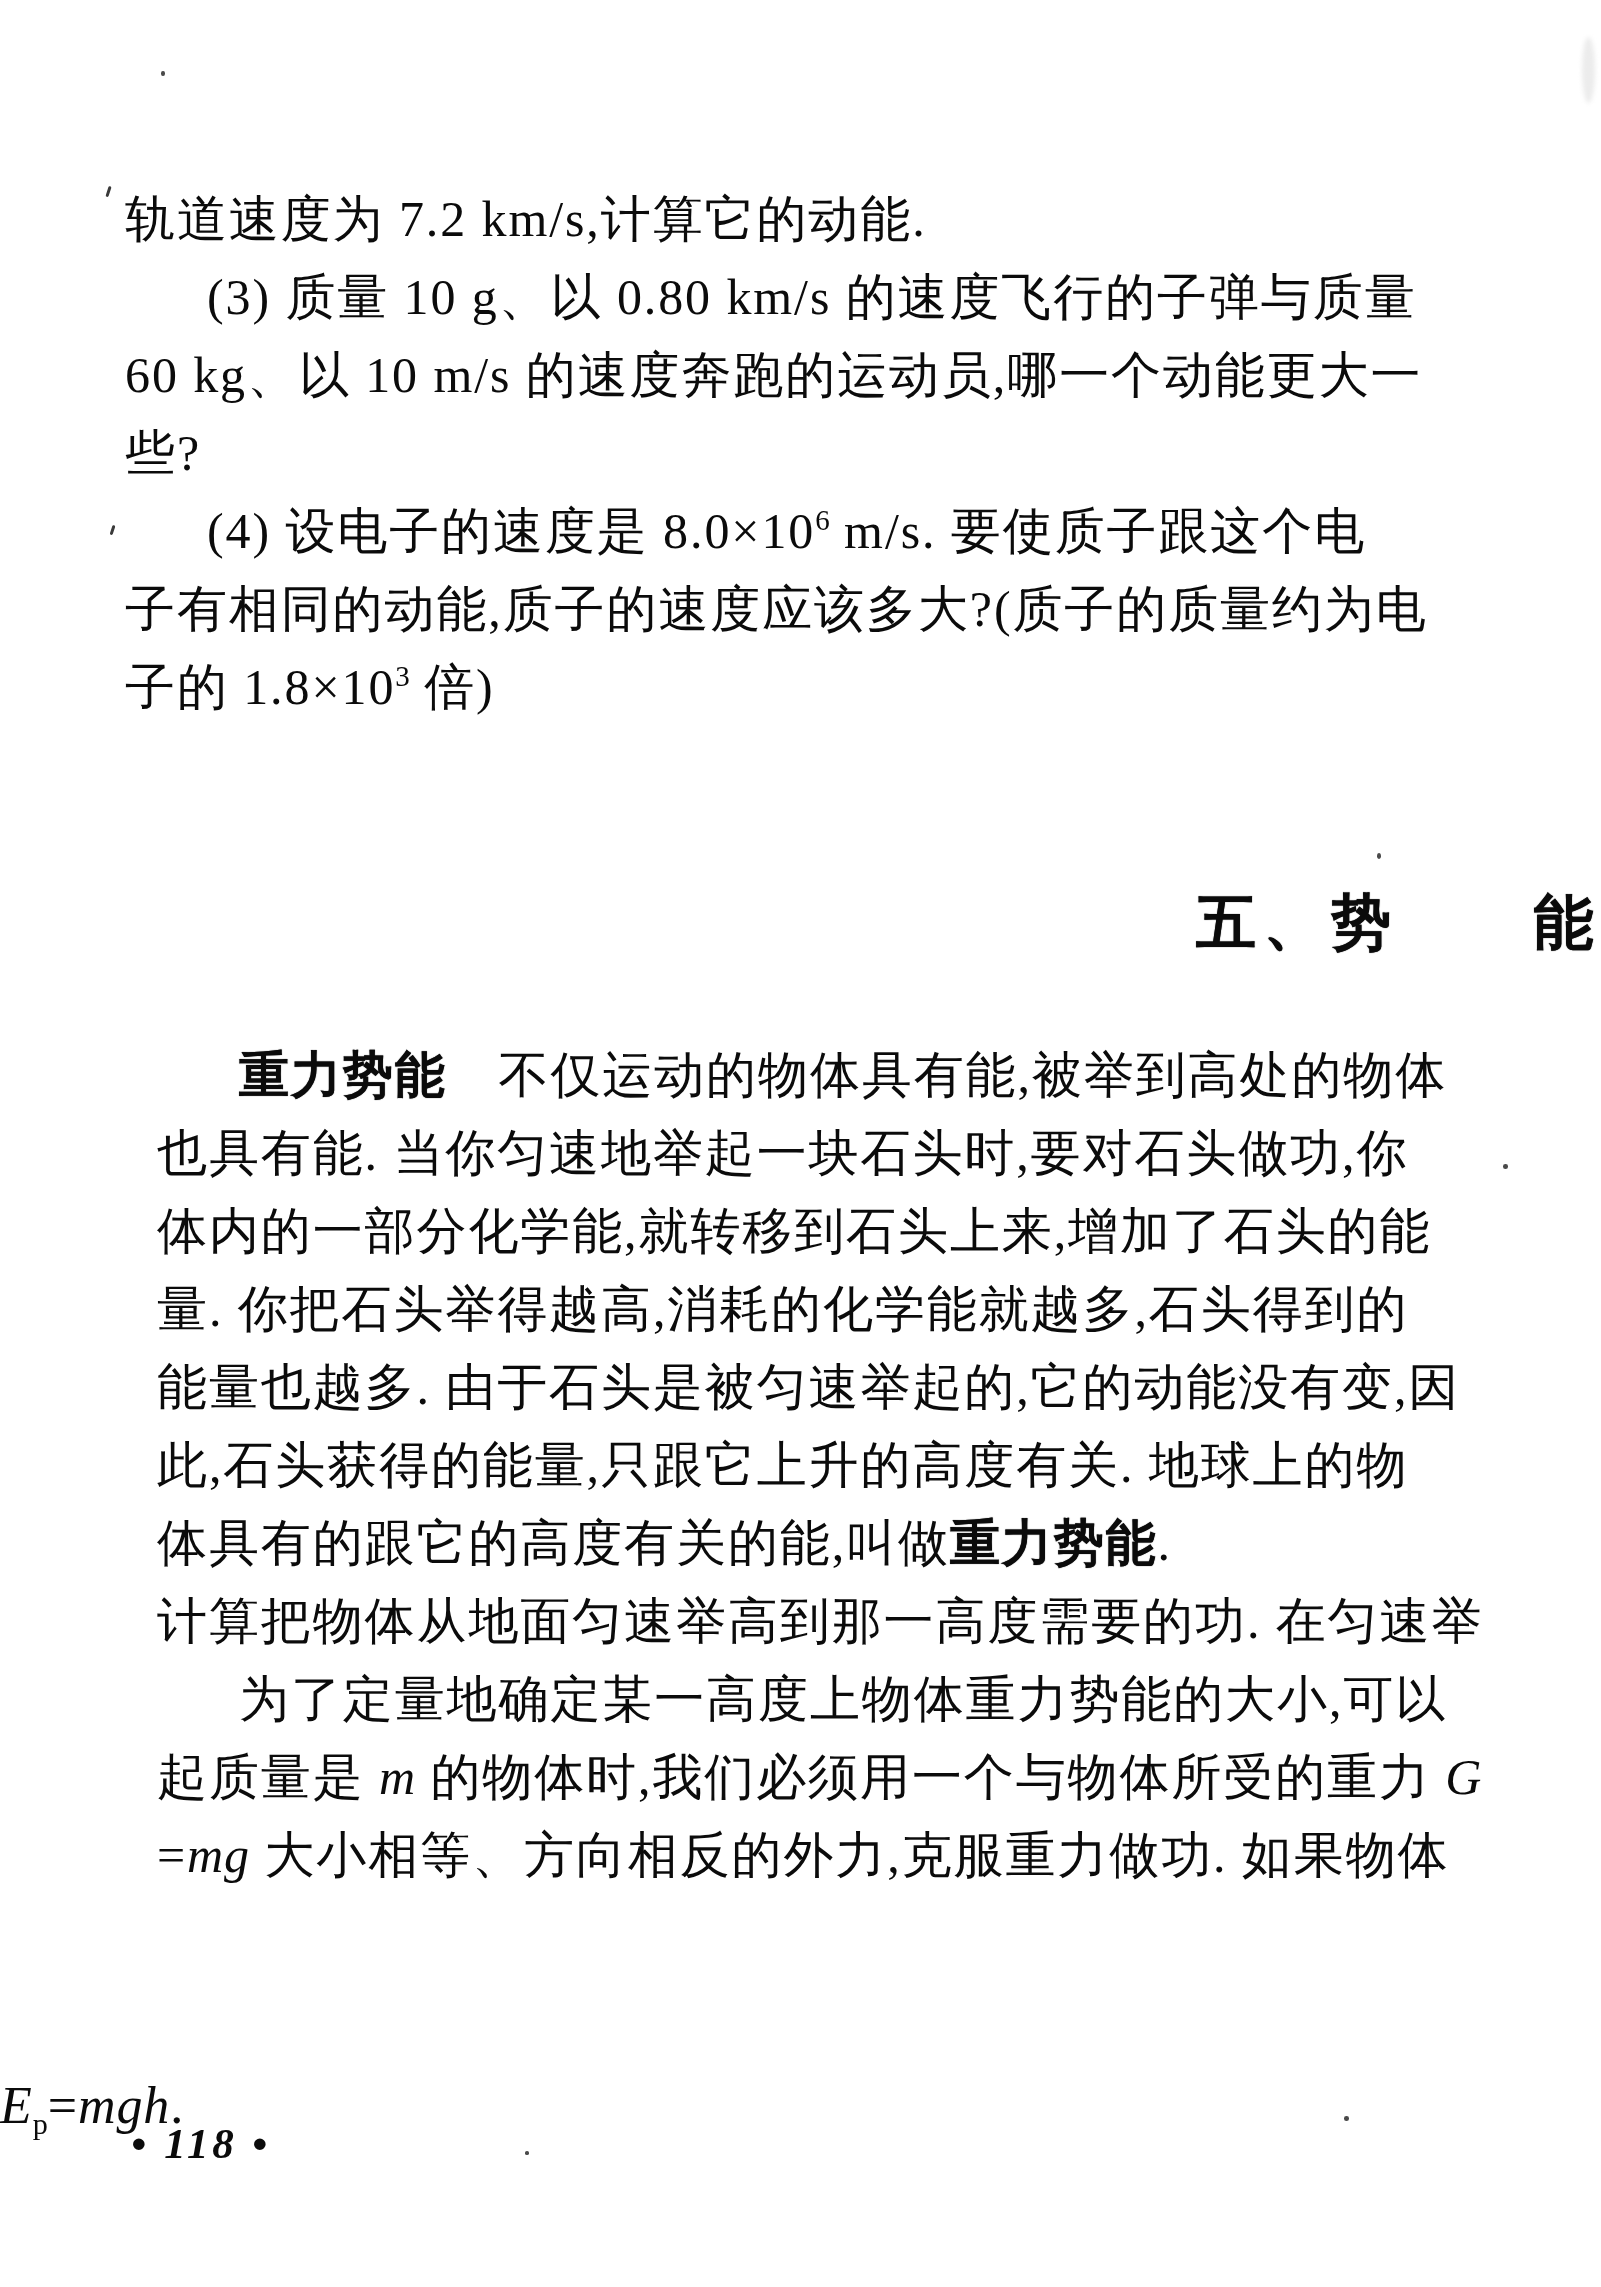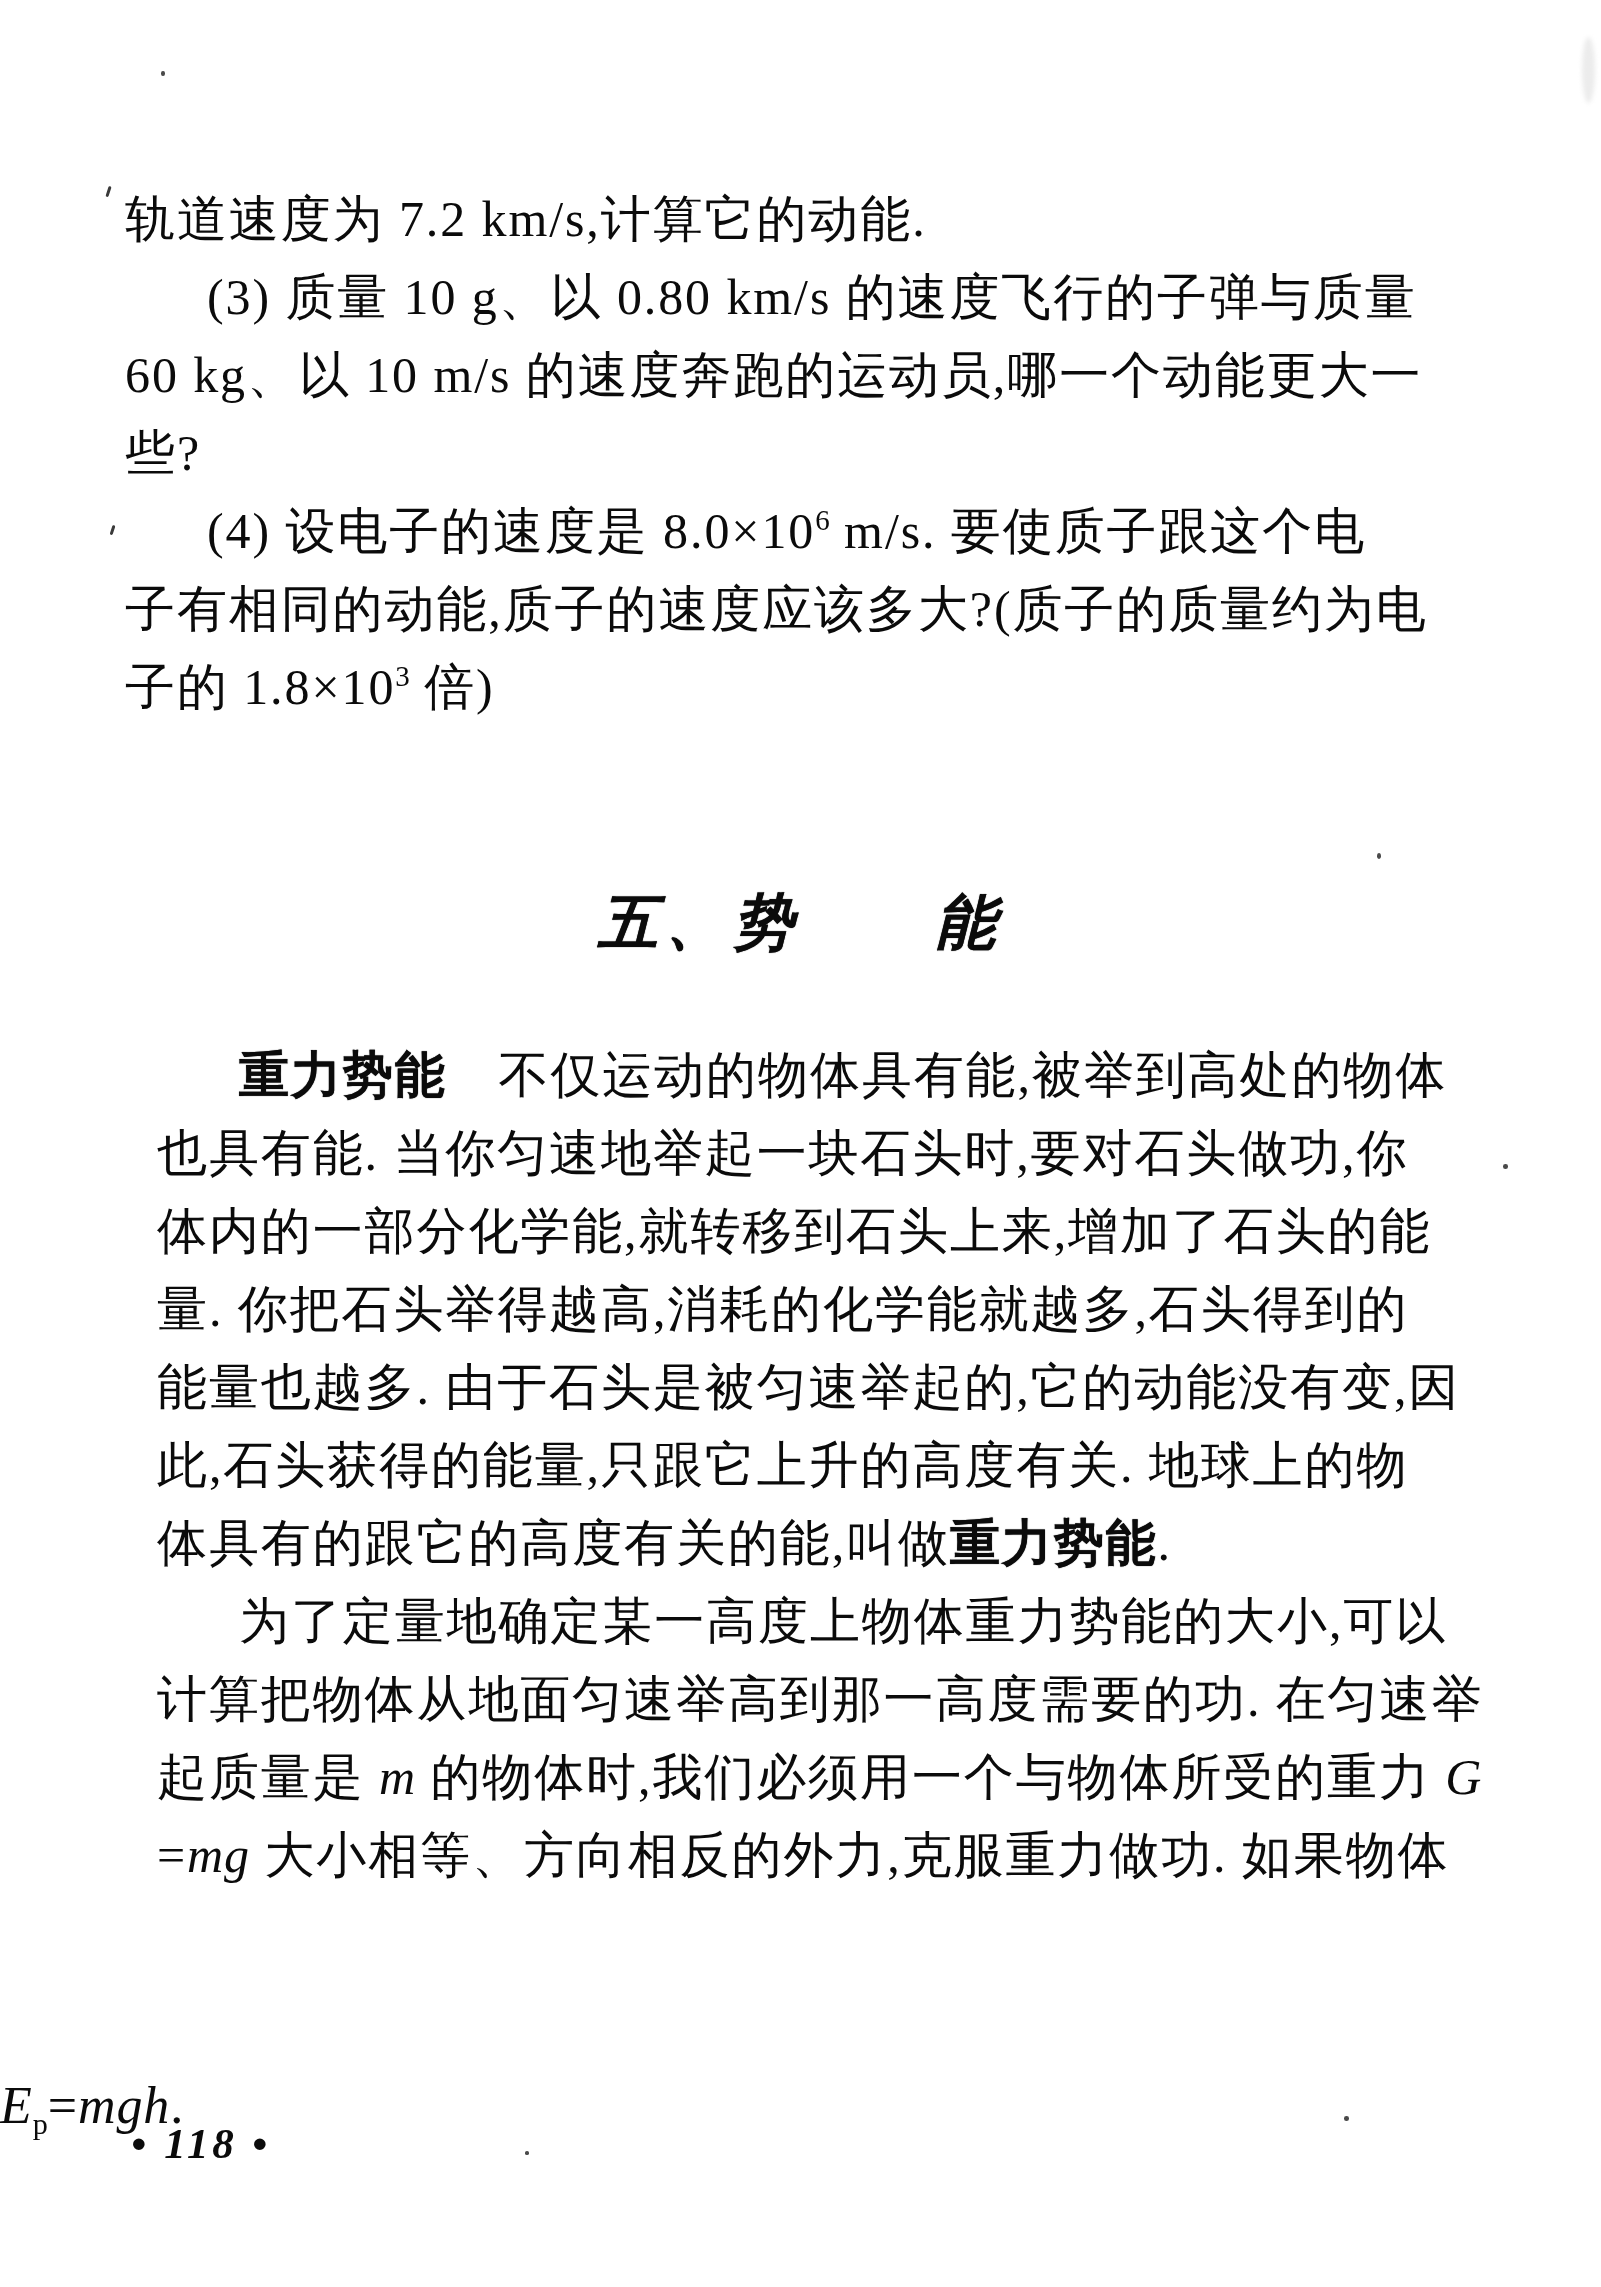--- a/index.html
+++ b/index.html
@@ -20,25 +20,24 @@
     white-space:nowrap;
   }
   .tline.indent{padding-left:82px;}
   .bd{font-weight:bold;text-shadow:0 0 0.9px #000;}
   .it{font-style:italic;letter-spacing:0.9px;}
   sup{font-size:58%;vertical-align:super;letter-spacing:0;line-height:0;}
   sub{font-size:58%;vertical-align:sub;letter-spacing:0;line-height:0;}
   .exercises{top:180px;}
   .heading{
     position:absolute;top:883px;left:0;width:100%;
-    text-align:center;
+    text-align:right;
     font-size:60px;font-weight:bold;
     letter-spacing:7.5px;
     text-shadow:0 0 0.9px #000;
-    font-style:italic;
   }
   .body-text{top:1036px;margin-left:32px;}
   .formula{
     position:absolute;top:2044px;left:0;width:100%;
     font-size:52px;
     letter-spacing:0.9px;
     margin-top:32px;
   }
   .pagenum{
     position:absolute;top:2119px;left:131px;
@@ -67,22 +66,22 @@
   <div class="heading">五、势　　能</div>
 
   <div class="block body-text">
       <div class="tline indent"><span class="bd">重力势能</span><span>　不仅运动的物体具有能,被举到高处的物体</span></div>
       <div class="tline"><span>也具有能. 当你匀速地举起一块石头时,要对石头做功,你</span></div>
       <div class="tline"><span>体内的一部分化学能,就转移到石头上来,增加了石头的能</span></div>
       <div class="tline"><span>量. 你把石头举得越高,消耗的化学能就越多,石头得到的</span></div>
       <div class="tline"><span>能量也越多. 由于石头是被匀速举起的,它的动能没有变,因</span></div>
       <div class="tline"><span>此,石头获得的能量,只跟它上升的高度有关. 地球上的物</span></div>
       <div class="tline"><span>体具有的跟它的高度有关的能,叫做</span><span class="bd">重力势能</span><span>.</span></div>
+      <div class="tline"><span>计算把物体从地面匀速举高到那一高度需要的功. 在匀速举</span></div>
       <div class="tline indent"><span>为了定量地确定某一高度上物体重力势能的大小,可以</span></div>
-      <div class="tline"><span>计算把物体从地面匀速举高到那一高度需要的功. 在匀速举</span></div>
       <div class="tline"><span>起质量是 </span><span class="it">m</span><span> 的物体时,我们必须用一个与物体所受的重力 </span><span class="it">G</span></div>
       <div class="tline"><span>=</span><span class="it">mg</span><span> 大小相等、方向相反的外力,克服重力做功. 如果物体</span></div>
     </div>
 
   <div class="formula"><span class="it">E</span><sub>p</sub><span>=</span><span class="it">mgh</span><span>.</span></div>
 
   <div class="pagenum">• 118 •</div>
 
   <span class="speck" style="left:161px;top:71px;width:3.7px;height:4.7px;"></span>
   <span class="tickmark" style="left:107px;top:186px;width:2.8px;height:11.2px;"></span>

